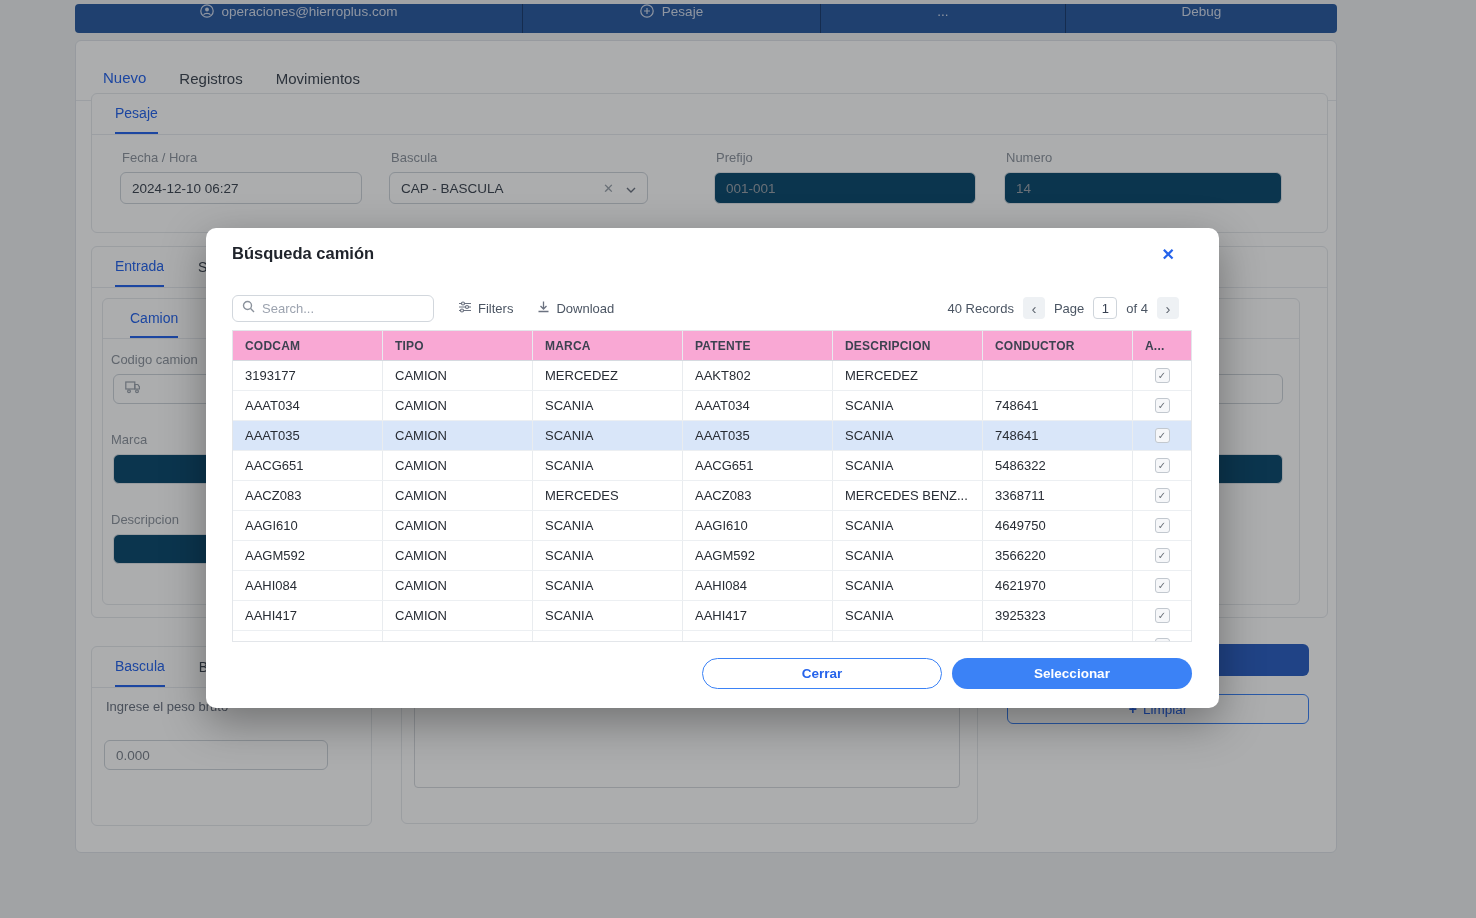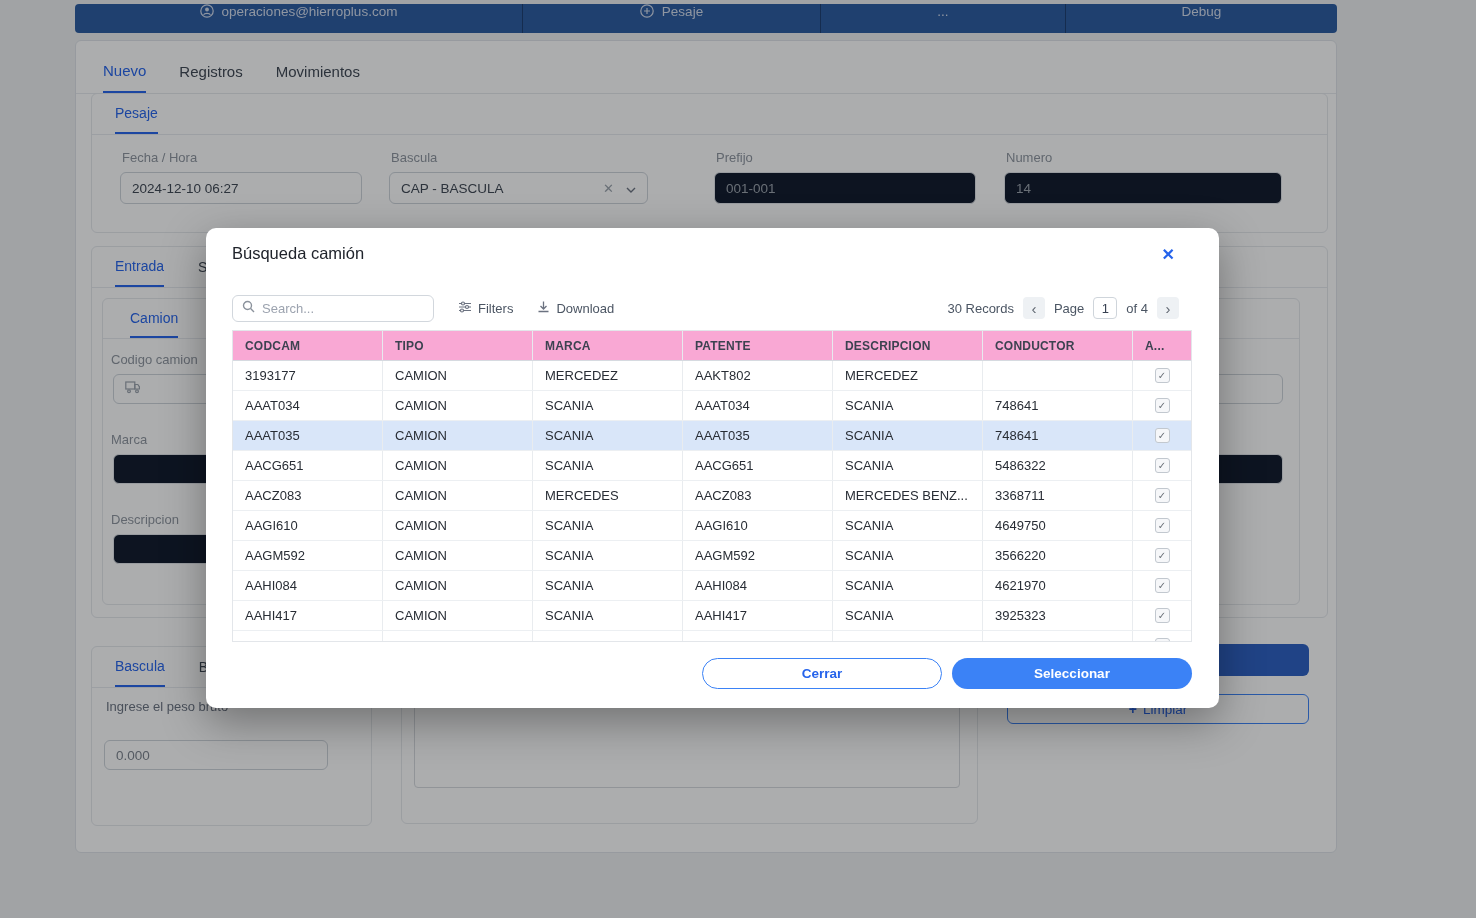--- a/index.html
+++ b/index.html
@@ -9,34 +9,34 @@
 
   
   .navbar{position:absolute;left:75px;top:4px;width:1262px;height:29px;background:var(--navbar,#2a5aa0);border-radius:4px;display:flex;color:#d3dcec;font-size:13.5px;z-index:1}
   .nav-item{display:flex;align-items:flex-start;justify-content:center;gap:8px;height:100%;cursor:pointer}
   .nav-item+.nav-item{border-left:1px solid rgba(9,24,52,.45)}
   .nav-0{width:447px}.nav-1{width:298px}.nav-2{width:245px}.nav-3{width:272px}
   .nav-icon{display:flex;align-items:center}
 
   
   .card{position:absolute;left:75px;top:40px;width:1262px;height:813px;background:#fff;border:1px solid #dfe3e8;border-radius:6px;z-index:1}
-  .tabs{position:absolute;left:0;top:8px;width:100%;height:45px;border-bottom:1px solid #e7eaee;display:flex;align-items:stretch;padding-left:27px;gap:33px}
+  .tabs{position:absolute;left:0;top:15px;width:100%;height:45px;border-bottom:1px solid #e7eaee;display:flex;align-items:stretch;padding-left:27px;gap:33px}
   .tab{display:flex;align-items:center;font-size:15px;color:#3e4652;cursor:pointer}
   .tab.active{color:var(--accent,#2563eb);border-bottom:2px solid var(--accent,#2563eb)}
 
   .panel{position:absolute;background:#fff;border:1px solid #e5e8ec;border-radius:6px}
   .panel-tabs{position:absolute;left:0;top:0;width:100%;height:41px;border-bottom:1px solid #e7eaee;display:flex;align-items:stretch;padding-left:23px;gap:34px}
   .panel-tabs.pt-camion{padding-left:27px;height:40px}
   .ptab{display:flex;align-items:center;font-size:14px;color:#3e4652;cursor:pointer}
   .ptab.active{color:var(--accent,#2563eb);border-bottom:2px solid var(--accent,#2563eb)}
 
   .flabel{position:absolute;font-size:13px;color:#8d949e;white-space:nowrap}
   .finput{position:absolute;height:32px;border:1px solid #cdd3da;border-radius:6px;background:#fff;font-size:13.5px;color:#3e4652;padding:0 11px;display:flex;align-items:center;font-family:"Liberation Sans",sans-serif}
   input.finput{outline:none}
-  .finput.disabled{background:#0f172a;border-color:#e2e6ea;color:#9aa2ab}
+  .finput.disabled{background:#0c4a6e;border-color:#e2e6ea;color:#9aa2ab}
 
   
   .pesaje-panel{left:15px;top:52px;width:1237px;height:140px}
   .lb-fecha{left:30px;top:56px}.in-fecha{left:28px;top:78px;width:242px}
   .lb-bascula{left:299px;top:56px}.in-bascula{left:297px;top:78px;width:259px;justify-content:space-between;cursor:pointer}
   .lb-prefijo{left:624px;top:56px}.in-prefijo{left:622px;top:78px;width:262px}
   .lb-numero{left:914px;top:56px}.in-numero{left:912px;top:78px;width:278px}
   .sel-icons{display:flex;align-items:center;gap:12px}
   .clear-x{color:#9aa2ab;font-size:13px}
 
@@ -62,21 +62,21 @@
   .ticket-box{position:absolute;left:12px;top:45px;width:546px;height:96px;border:1px solid #d6dade;border-radius:4px}
 
   
   .btn-primary-big{position:absolute;left:931px;top:603px;width:302px;height:32px;background:#2b5fc2;border-radius:6px;cursor:pointer}
   .btn-limpiar{position:absolute;left:931px;top:653px;width:302px;height:30px;background:#fff;border:1px solid var(--button,#3b82f6);border-radius:6px;color:var(--accent,#2563eb);display:flex;align-items:center;justify-content:center;gap:6px;font-size:13.5px;cursor:pointer}
   .limp-icon{font-size:14px;font-weight:700;line-height:1}
 
   
   .overlay{position:absolute;inset:0;background:rgba(12,14,18,.34);z-index:40}
   .modal{position:absolute;left:206px;top:228px;width:1013px;height:480px;background:#fff;border-radius:10px;box-shadow:0 14px 44px rgba(0,0,0,.35);z-index:60}
-  .m-title{position:absolute;left:26px;top:16px;font-size:16.5px;font-weight:400;color:#20242c}
+  .m-title{position:absolute;left:26px;top:16px;font-size:16.5px;font-weight:700;color:#20242c}
   .m-close{position:absolute;right:44px;top:17px;color:var(--accent,#2563eb);font-size:16px;font-weight:700;cursor:pointer}
 
   .m-toolbar{position:absolute;left:26px;right:40px;top:66px;height:28px;display:flex;align-items:center}
   .search{width:202px;height:27px;border:1px solid #d2d7dd;border-radius:6px;display:flex;align-items:center;padding:0 9px;gap:7px;background:#fff}
   .search input{border:none;outline:none;font-size:13px;width:100%;color:#374151;font-family:Liberation Sans, sans-serif}
   .search input::placeholder{color:#9ca3af}
   .tool-link{display:flex;align-items:center;gap:6px;font-size:13px;color:#4b5563;margin-left:24px;cursor:pointer}
   .m-right{margin-left:auto;display:flex;align-items:center;gap:9px;font-size:13px;color:#4b5563}
   .pg-btn{width:22px;height:22px;border-radius:4px;background:#eef1f4;display:flex;align-items:center;justify-content:center;color:#5f6670;font-size:15px;cursor:pointer;line-height:1}
   .pg-input{width:24px;height:22px;border:1px solid #cfd5db;border-radius:4px;text-align:center;font-size:13px;color:#374151;outline:none;font-family:"Liberation Sans",sans-serif}
@@ -240,21 +240,21 @@
       </div>
       <div class="tool-link">
         <span>
           <svg width="13" height="13" viewBox="0 0 13 13" stroke="#6b7280" stroke-width="1.3" fill="none">
               <path d="M6.5 1.5v7M3.5 6l3 3 3-3M1.5 11.5h10"></path>
             </svg>
         </span>
         <span>Download</span>
       </div>
       <div class="m-right">
-        <span>30 Records</span>
+        <span>40 Records</span>
         <span class="pg-btn">‹</span>
         <span>Page</span>
         <input class="pg-input" value="1" style="">
         <span>of 4</span>
         <span class="pg-btn">›</span>
       </div>
     </div>
 
     <div class="tablewrap">
       <div class="thead">

